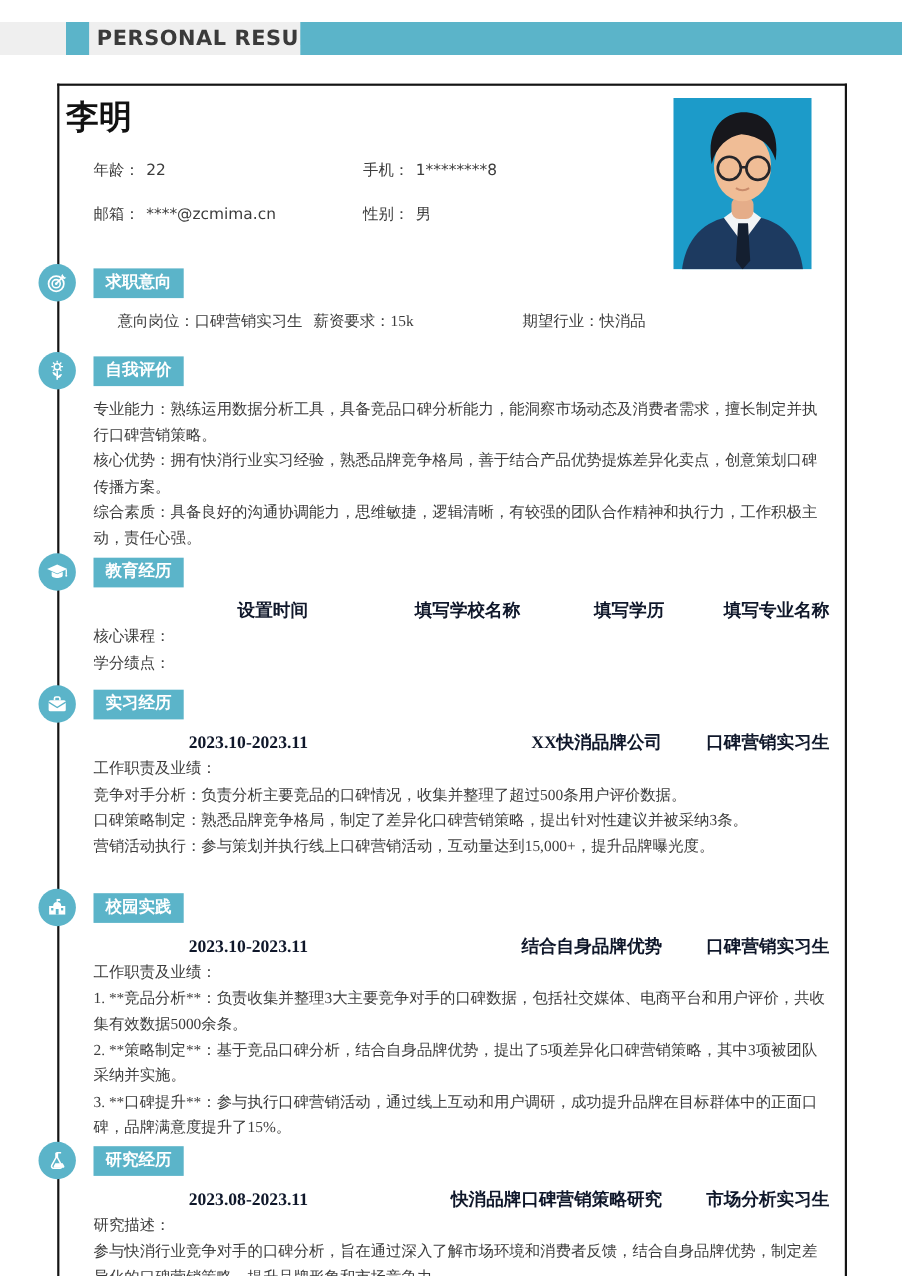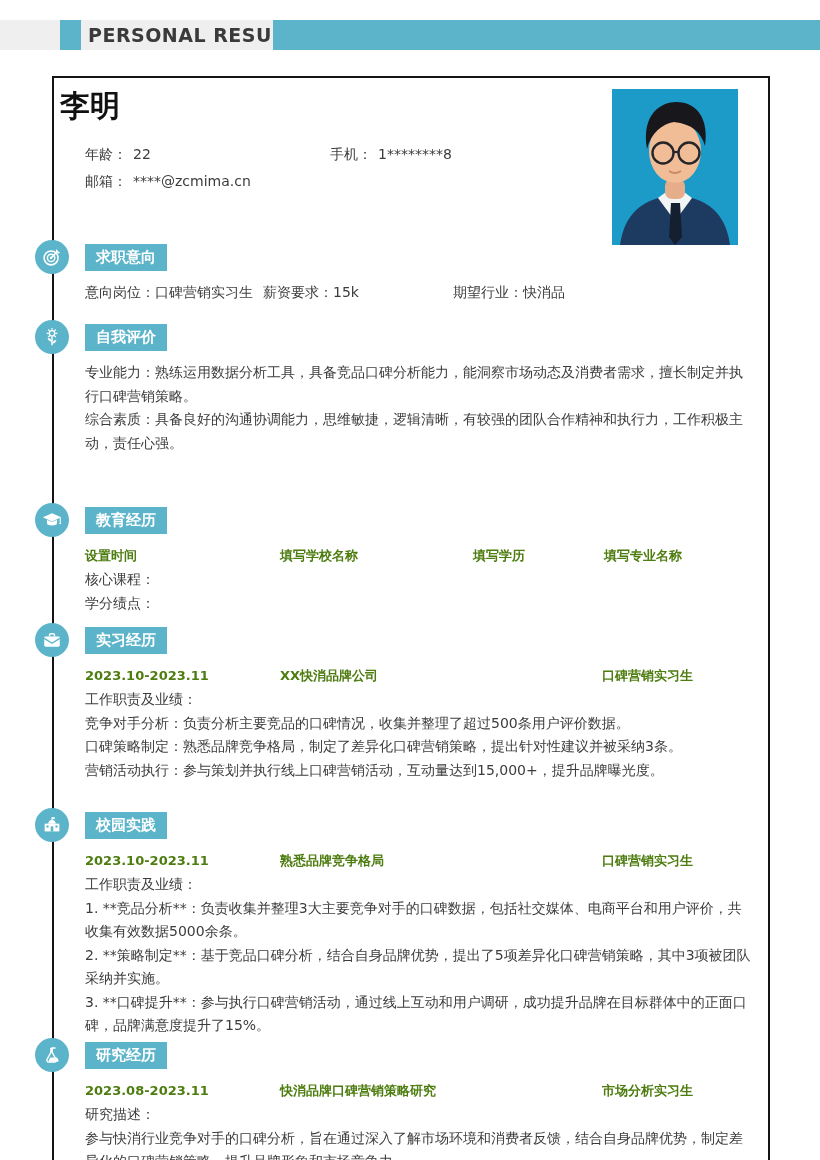--- a/index.html
+++ b/index.html
@@ -20,49 +20,49 @@
   .top-teal{position:absolute;left:273px;top:0;width:547px;height:30px;background:#5bb4c9;}
 
   
   .resume-box{
     position:absolute;left:52px;top:76px;width:718px;height:1120px;
     box-sizing:border-box;border:2px solid #141414;border-bottom:none;background:#fff;
   }
   .person-name{position:absolute;left:6px;top:8px;font-size:30px;font-weight:bold;color:#111;}
   .info-grid{
     position:absolute;left:31px;top:68px;width:520px;
-    display:grid;grid-template-columns:245px auto;row-gap:9px;font-size:14px;color:#3c3c3c;
+    display:grid;grid-template-columns:245px auto;row-gap:22px;font-size:14px;color:#3c3c3c;
   }
   .info-pair .fv{margin-left:6px;}
   .photo{
     position:absolute;left:558px;top:11px;width:126px;height:156px;overflow:hidden;
   }
   .photo svg{display:block;}
 
   
-  .section{position:absolute;left:0;width:714px;}
+  .section{position:absolute;left:0;width:714px;font-family:Liberation Serif, serif;}
   .sec-icon{
     position:absolute;left:-19px;top:-4px;width:34px;height:34px;border-radius:50%;
     background:#5bb4c9;display:flex;align-items:center;justify-content:center;
   }
   .sec-badge{
     display:inline-block;margin-left:31px;background:#5bb4c9;color:#fff;
     font-size:15px;font-weight:bold;padding:4px 11px 5px 11px;line-height:18px;
   }
   .sec-body{margin-top:10px;padding:0 14px 0 31px;font-size:14px;line-height:23.5px;color:#3c3c3c;}
   .sec-body p{margin:0;}
-  .bold-row{display:flex;font-weight:bold;color:#4d7c0f;font-size:13px;line-height:24px;}
+  .bold-row{display:flex;font-weight:bold;color:#0f172a;font-size:16px;line-height:24px;text-align:right;}
   .bold-row .c1{width:195px;}
   .bold-row .c2{flex:1;}
   .bold-row .c3{width:152px;}
   .edu-row .e1{width:195px;}
   .edu-row .e2{width:193px;}
   .edu-row .e3{width:131px;}
   .edu-row .e4{flex:1;}
-  .intent-row{display:flex;}
+  .intent-row{display:flex;margin-left:22px;}
   .intent-left{width:368px;}
   .gap{display:inline-block;width:10px;}
 </style>
 </head>
 <body>
 
 <div class="top-banner">
   <div class="top-gray"></div>
   <div class="top-square"></div>
   <div class="top-title">PERSONAL RESUME</div>
@@ -75,20 +75,23 @@
 
   <div class="info-grid">
     <div class="info-pair">
       <span>年龄：</span><span class="fv">22</span>
     </div>
     <div class="info-pair">
       <span>手机：</span><span class="fv">1********8</span>
     </div>
     <div class="info-pair">
       <span>邮箱：</span><span class="fv">****@zcmima.cn</span>
+    </div>
+    <div class="info-pair">
+      <span>性别：</span><span class="fv">男</span>
     </div>
   </div>
 
   <div class="photo">
     <svg width="126" height="156" viewBox="0 0 126 156">
       <rect width="126" height="156" fill="#1c9bc9"></rect>
       <path d="M8,156 C13,118 40,107 63,107 C87,107 113,118 118,156 Z" fill="#1d3a60"></path>
       <path d="M46,109 L63,132 L80,109 L72,103 L54,103 Z" fill="#f2f4f6"></path>
       <path d="M59,114 L68,114 L70,148 L63,156 L57,148 Z" fill="#141f30"></path>
       <rect x="53" y="90" width="20" height="20" rx="7" fill="#e5ad89"></rect>
@@ -139,20 +142,21 @@
             <line x1="9.3" y1="10.7" x2="7.9" y2="12.1"></line>
         </g>
         <path d="M12,13 v8" stroke="#fff" stroke-width="1.6"></path>
         <path d="M12,17.5 C8.8,17 7.6,15 7.2,13.2 C9.8,13.3 11.5,14.9 12,17.5 Z" fill="#fff"></path>
         <path d="M12,19.5 C15.2,19 16.4,17 16.8,15.2 C14.2,15.3 12.5,16.9 12,19.5 Z" fill="#fff"></path>
       </svg>
     </div>
     <span class="sec-badge">自我评价</span>
     <div class="sec-body">
       <p>专业能力：熟练运用数据分析工具，具备竞品口碑分析能力，能洞察市场动态及消费者需求，擅长制定并执行口碑营销策略。</p>
+      <p>核心优势：拥有快消行业实习经验，熟悉品牌竞争格局，善于结合产品优势提炼差异化卖点，创意策划口碑传播方案。</p>
       <p>综合素质：具备良好的沟通协调能力，思维敏捷，逻辑清晰，有较强的团队合作精神和执行力，工作积极主动，责任心强。</p>
     </div>
   </div>
 
   <div class="section" style="top:429px">
     <div class="sec-icon">
       <svg width="22" height="22" viewBox="0 0 24 24">
         <path d="M12,4.5 L22,9 L12,13.5 L2,9 Z" fill="#fff"></path>
         <path d="M6.5,11.7 v3.8 c0,1.4 2.6,2.5 5.5,2.5 s5.5,-1.1 5.5,-2.5 v-3.8 l-5.5,2.5 Z" fill="#fff"></path>
         <path d="M21,9.6 v5.2" stroke="#fff" stroke-width="1.3"></path>
@@ -203,21 +207,21 @@
         <rect x="12" y="3.5" width="3" height="2" fill="#fff"></rect>
         <rect x="6" y="12.5" width="2.2" height="2.4" fill="#5bb4c9"></rect>
         <rect x="15.8" y="12.5" width="2.2" height="2.4" fill="#5bb4c9"></rect>
         <rect x="10.6" y="13.5" width="2.8" height="5.5" fill="#5bb4c9"></rect>
       </svg>
     </div>
     <span class="sec-badge">校园实践</span>
     <div class="sec-body">
       <div class="bold-row">
         <span class="c1">2023.10-2023.11</span>
-        <span class="c2">熟悉品牌竞争格局</span>
+        <span class="c2">结合自身品牌优势</span>
         <span class="c3">口碑营销实习生</span>
       </div>
       <p>工作职责及业绩：</p>
       <p>1. **竞品分析**：负责收集并整理3大主要竞争对手的口碑数据，包括社交媒体、电商平台和用户评价，共收集有效数据5000余条。</p>
       <p>2. **策略制定**：基于竞品口碑分析，结合自身品牌优势，提出了5项差异化口碑营销策略，其中3项被团队采纳并实施。</p>
       <p>3. **口碑提升**：参与执行口碑营销活动，通过线上互动和用户调研，成功提升品牌在目标群体中的正面口碑，品牌满意度提升了15%。</p>
     </div>
   </div>
 
   <div class="section" style="top:964px">

